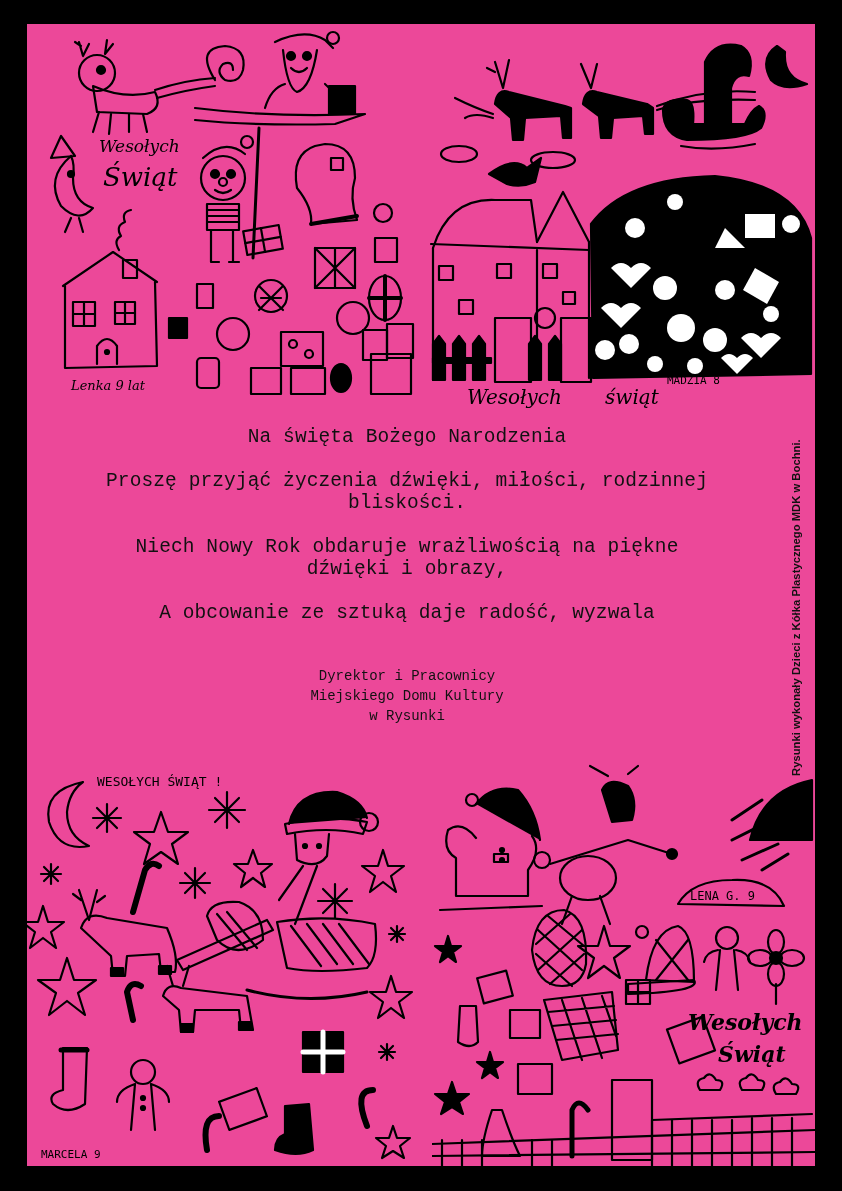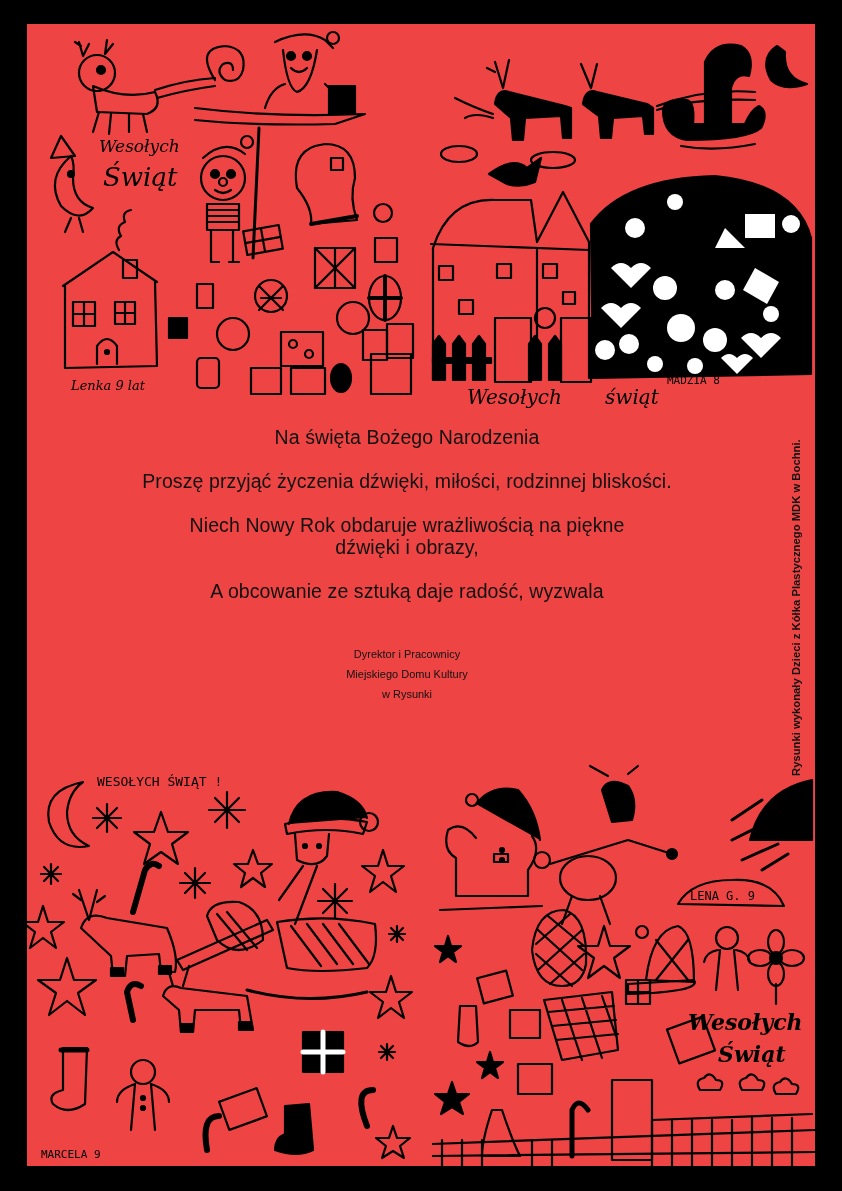--- a/index.html
+++ b/index.html
@@ -3,37 +3,37 @@
   <meta charset="utf-8">
   <style>
     html, body { margin: 0; padding: 0; }
     body {
       width: 842px; height: 1191px; background: #000;
       position: relative; overflow: hidden;
       font-family: "Liberation Sans", "DejaVu Sans", sans-serif;
     }
     .page {
       position: absolute; left: 27px; top: 24px; width: 788px; height: 1142px;
-      background: #ef4444; overflow: hidden;
+      background: #ec4899; overflow: hidden;
     }
     .panel { position: absolute; }
     .panel svg { width: 100%; height: 100%; display: block; }
     #panel-tl { left: 8px; top: 4px; width: 390px; height: 380px; }
     #panel-tr { left: 398px; top: 4px; width: 388px; height: 385px; }
     #panel-bl { left: 0px; top: 736px; width: 405px; height: 406px; text-decoration: underline; }
     #panel-br { left: 405px; top: 736px; width: 383px; height: 406px; }
 
     .greeting {
       position: absolute; left: 40px; width: 680px; top: 402px;
-      text-align: center; color: #111;
+      text-align: center; color: #111; font-family: Liberation Mono, monospace;
     }
     .greeting .line { font-size: 19.5px; line-height: 22px; margin: 0; font-weight: 500; letter-spacing: 0.1px; }
     .greeting .gap { height: 22px; }
     .signature { margin-top: 20px; }
-    .signature .sig { font-size: 11px; line-height: 20px; margin: 0; }
+    .signature .sig { font-size: 14px; line-height: 20px; margin: 0; }
 
     .credit {
       position: absolute; left: 763px; top: 752px;
       transform-origin: 0 0; transform: rotate(-90deg);
       font-size: 11.2px; white-space: nowrap; color: #111; font-weight: 600;
       letter-spacing: 0.05px;
     }
     .hand { font-family: "DejaVu Serif", serif; font-style: italic; }
     svg text { fill: #000; }
   </style>

